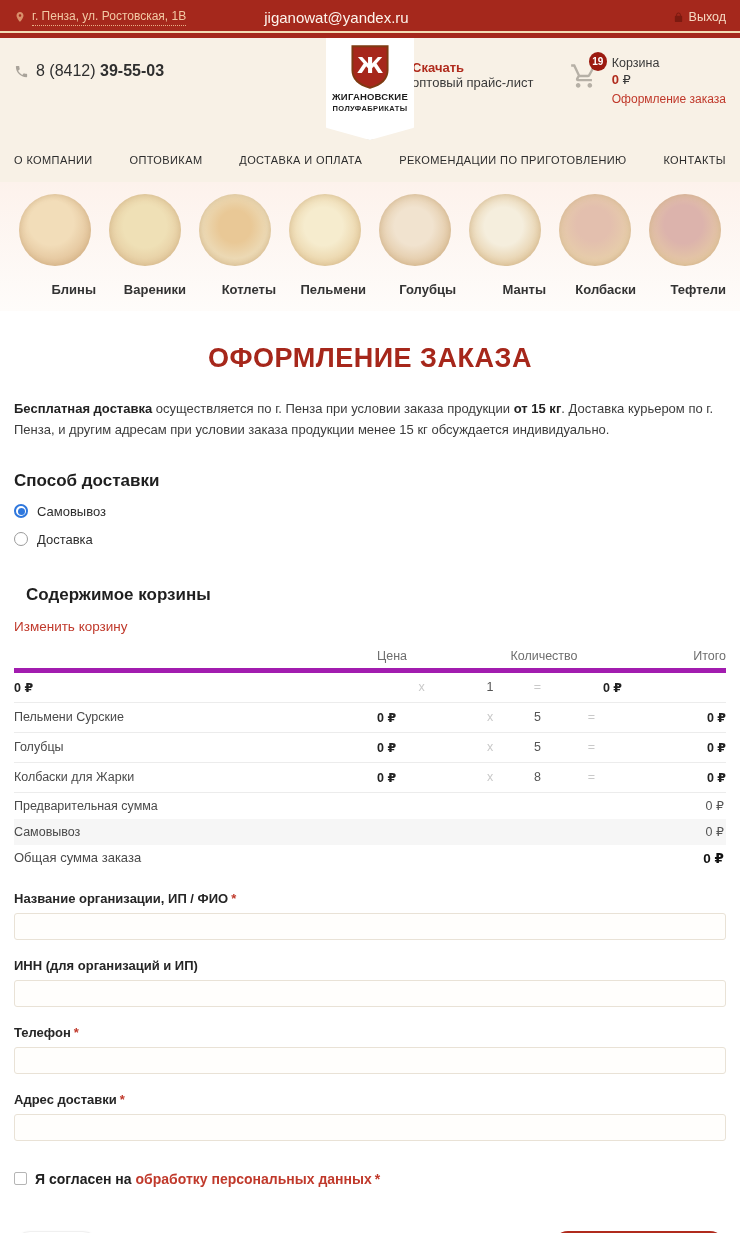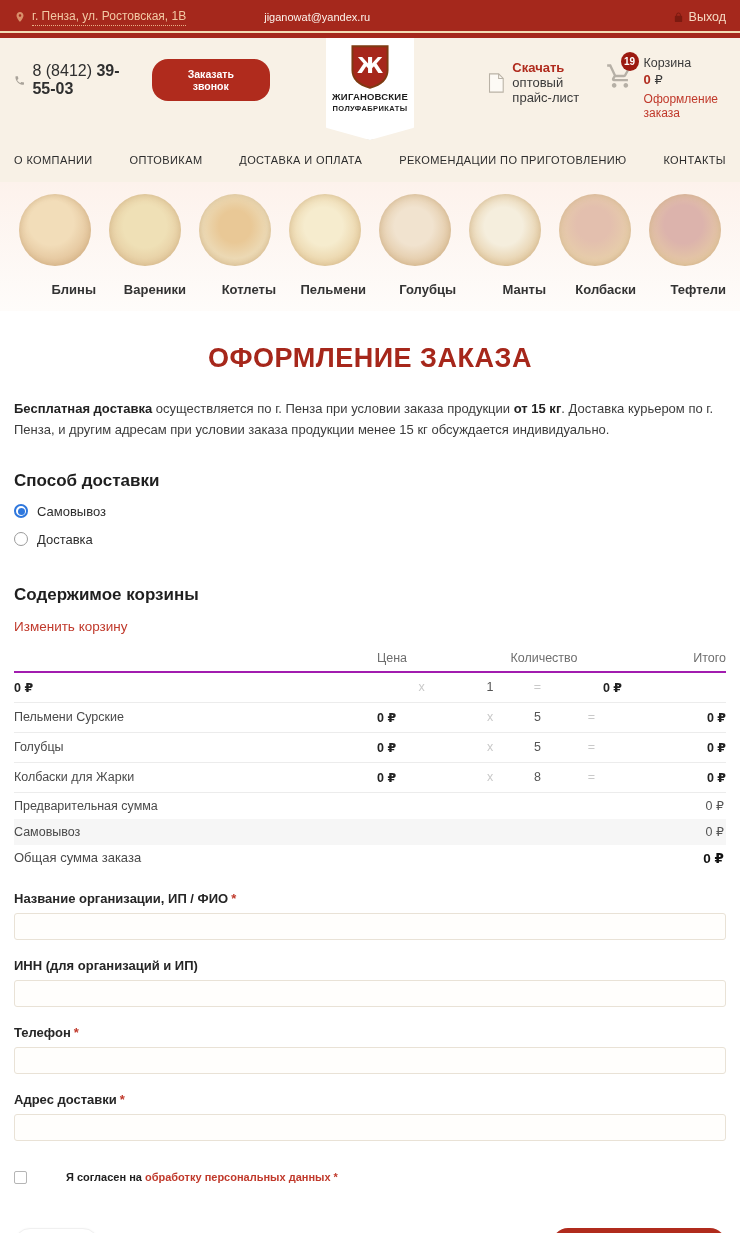--- a/index.html
+++ b/index.html
@@ -3,21 +3,21 @@
 <meta charset="utf-8">
 <style>
   * { margin:0; padding:0; box-sizing:border-box; }
   html,body { width:740px; background:#fff; font-family:"Liberation Sans","DejaVu Sans",sans-serif; color:#2f2f2f; }
 
   
   .topbar { position:relative; height:38px; background:#a5281c; display:flex; align-items:center; padding:0 14px; }
   .topbar::after { content:""; position:absolute; left:0; right:0; bottom:5px; height:2px; background:#f3dcb4; }
   .topbar-left { display:flex; align-items:center; gap:6px; margin-top:-4px; }
   .tb-addr { color:#f2c9a4; font-size:12px; border-bottom:1px dotted #e7b387; padding-bottom:2px; cursor:pointer; }
-  .tb-mail { color:#fdf4ec; font-size:11px; margin-left:78px; margin-top:-4px; cursor:pointer; }
+  .tb-mail { color:#fdf4ec; font-size:15px; margin-left:78px; margin-top:-4px; cursor:pointer; }
   .tb-right { margin-left:auto; display:flex; align-items:center; gap:5px; margin-top:-4px; cursor:pointer; }
   .tb-exit { color:#f6d9c2; font-size:12.5px; }
   .pin-small { width:12px; height:12px; fill:#d98f6a; }
   .lock-small { width:11px; height:11px; fill:#7c1a10; }
 
   
   .header { position:relative; background:#f8f1e6; height:102px; }
   .header-row { display:flex; align-items:flex-start; padding:18px 14px 0 14px; }
   .phone-wrap { display:flex; align-items:center; gap:7px; margin-top:6px; }
   .phone-icon { width:15px; height:15px; fill:#a9a39a; }
@@ -73,21 +73,21 @@
   .radio { width:14px; height:14px; border-radius:50%; border:1.5px solid #9b9b9b; background:#fff; }
   .radio.sel { border:2px solid #2e77dd; position:relative; }
   .radio.sel::after { content:""; position:absolute; inset:1.5px; border-radius:50%; background:#2e77dd; }
   .radio-label { font-size:13px; color:#2d2d2d; }
 
   .edit-link { display:inline-block; margin-top:14px; color:#c0392b; font-size:13.5px; cursor:pointer; }
 
   
   .ctable { margin-top:10px; }
   .crow { display:grid; grid-template-columns:1fr 89px 48px 47px 61px 104px; align-items:center; min-height:30px; border-bottom:1px solid #ececec; font-size:12.5px; }
-  .crow.head { color:#6e6e6e; font-size:12.5px; border-bottom:2px solid #a21caf; min-height:28px; }
+  .crow.head { color:#6e6e6e; font-size:12.5px; border-bottom:5px solid #a21caf; min-height:28px; }
   .c-name { color:#4a4a4a; }
   .c-price { font-weight:700; color:#222; }
   .c-x { color:#c9c9c9; text-align:center; }
   .c-qty { color:#555; text-align:center; }
   .c-eq { color:#c9c9c9; text-align:center; }
   .c-total { font-weight:700; color:#222; text-align:right; }
   .head .h-price { font-weight:400; color:#6e6e6e; }
   .head .h-qty { grid-column:3/6; text-align:center; }
   .head .h-total { grid-column:6; text-align:right; font-weight:400; color:#6e6e6e; }
   .srow { display:flex; justify-content:space-between; align-items:center; min-height:26px; font-size:12.5px; color:#4a4a4a; padding:0 2px 0 0; }
@@ -96,21 +96,21 @@
   .srow.grand .s-val { font-weight:700; font-size:13.5px; color:#111; }
   .s-val { color:#555; }
 
   
   .form { margin-top:20px; }
   .f-label { font-size:13px; font-weight:700; color:#262626; margin-top:18px; margin-bottom:7px; }
   .req { color:#c0392b; margin-left:3px; }
   .f-input { width:100%; height:27px; border:1px solid #e9e2d6; border-radius:3px; background:#fffefc; font-size:13px; padding:0 8px; outline:none; }
   .consent { display:flex; align-items:center; gap:8px; margin-top:30px; }
   .checkbox { width:13px; height:13px; border:1px solid #b5b5b5; border-radius:2px; background:#fff; cursor:pointer; flex:none; }
-  .consent-text { font-size:11px; font-weight:700; color:#202020;margin-left:31px; }
+  .consent-text { font-size:14px; font-weight:700; color:#202020; }
   .consent-link { color:#c0392b; cursor:pointer; font-weight:700; }
   .btn-row { display:flex; justify-content:space-between; align-items:center; margin-top:44px; }
   .btn-cancel { background:#fff; border:1px solid #f0f0f0; box-shadow:0 1px 3px rgba(0,0,0,.07); border-radius:17px; color:#8c8c8c; font-size:11px; padding:9px 22px; cursor:pointer; }
   .btn-submit { background:#b02b1d; border:none; border-radius:17px; color:#fff; font-size:11px; font-weight:700; padding:10px 20px; cursor:pointer; }
 </style>
 </head>
 <body>
 
 <div class="topbar">
   <div class="topbar-left">
@@ -137,21 +137,20 @@
     <div class="logo-t1">ЖИГАНОВСКИЕ</div>
     <div class="logo-t2">ПОЛУФАБРИКАТЫ</div>
   </div>
   <div class="header-row">
     <div class="phone-wrap">
       <svg class="phone-icon" viewBox="0 0 24 24">
           <path d="M6.6 10.8c1.4 2.8 3.8 5.1 6.6 6.6l2.2-2.2c.3-.3.7-.4 1-.2 1.1.4 2.3.6 3.6.6.6 0 1 .4 1 1V20c0 .6-.4 1-1 1C10.6 21 3 13.4 3 4c0-.6.4-1 1-1h3.5c.6 0 1 .4 1 1 0 1.2.2 2.4.6 3.6.1.3 0 .7-.2 1l-2.3 2.2z"></path>
         </svg>
       <span class="phone-text"><span>8 (8412) </span><b>39-55-03</b></span>
     </div>
-    <button class="btn-call">Заказать звонок</button>
     <div class="dl-wrap">
       <svg class="doc-icon" viewBox="0 0 22 28">
           <path d="M2 2 H14 L20 8 V26 H2 Z" fill="#fdfaf5" stroke="#b9b2a6"></path>
           <path d="M14 2 V8 H20" fill="none" stroke="#b9b2a6"></path>
         </svg>
       <div>
         <div class="dl-line1">Скачать</div>
         <div class="dl-line2">оптовый прайс-лист</div>
       </div>
     </div>
@@ -222,21 +221,21 @@
   <div class="sec-h">Способ доставки</div>
   <div class="radio-row">
     <span class="radio sel"></span>
     <span class="radio-label">Самовывоз</span>
   </div>
   <div class="radio-row">
     <span class="radio"></span>
     <span class="radio-label">Доставка</span>
   </div>
 
-  <div class="sec-h" style="margin-top:38px;">Содержимое корзины</div>
+  <div class="sec-h" style="margin-top:38px;margin-left:12px;">Содержимое корзины</div>
   <span class="edit-link">Изменить корзину</span>
 
   <div class="ctable">
     <div class="crow head">
       <span></span>
       <span class="h-price">Цена</span>
       <span class="h-qty">Количество</span>
       <span class="h-total">Итого</span>
     </div>
     <div class="crow">

